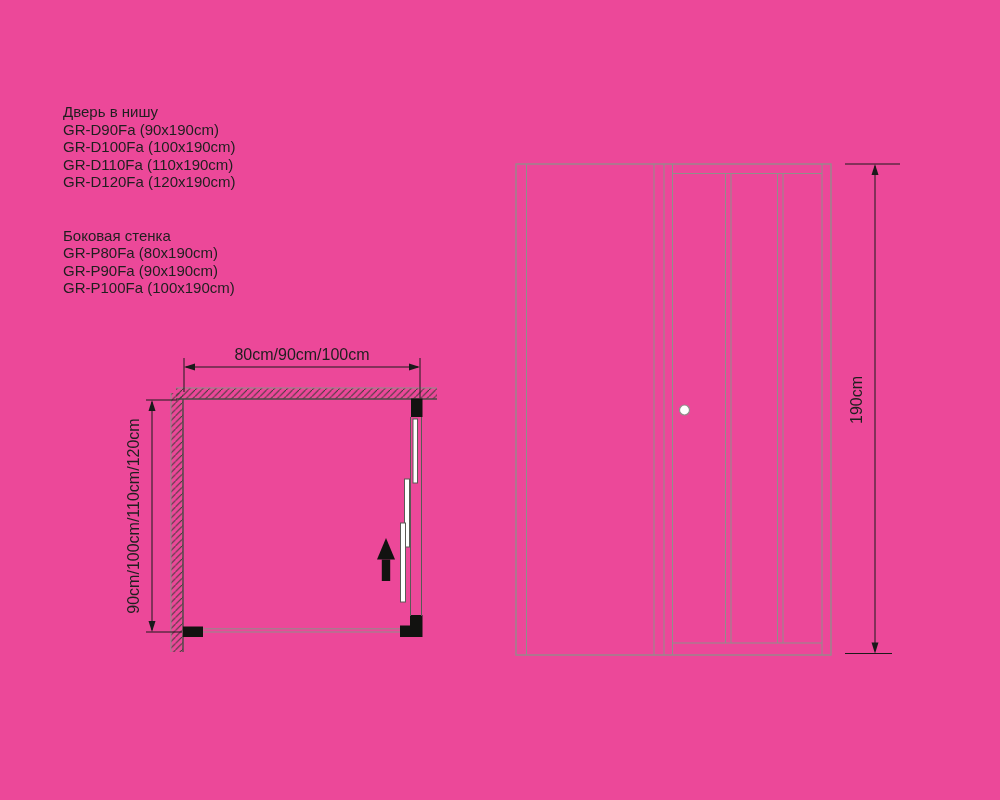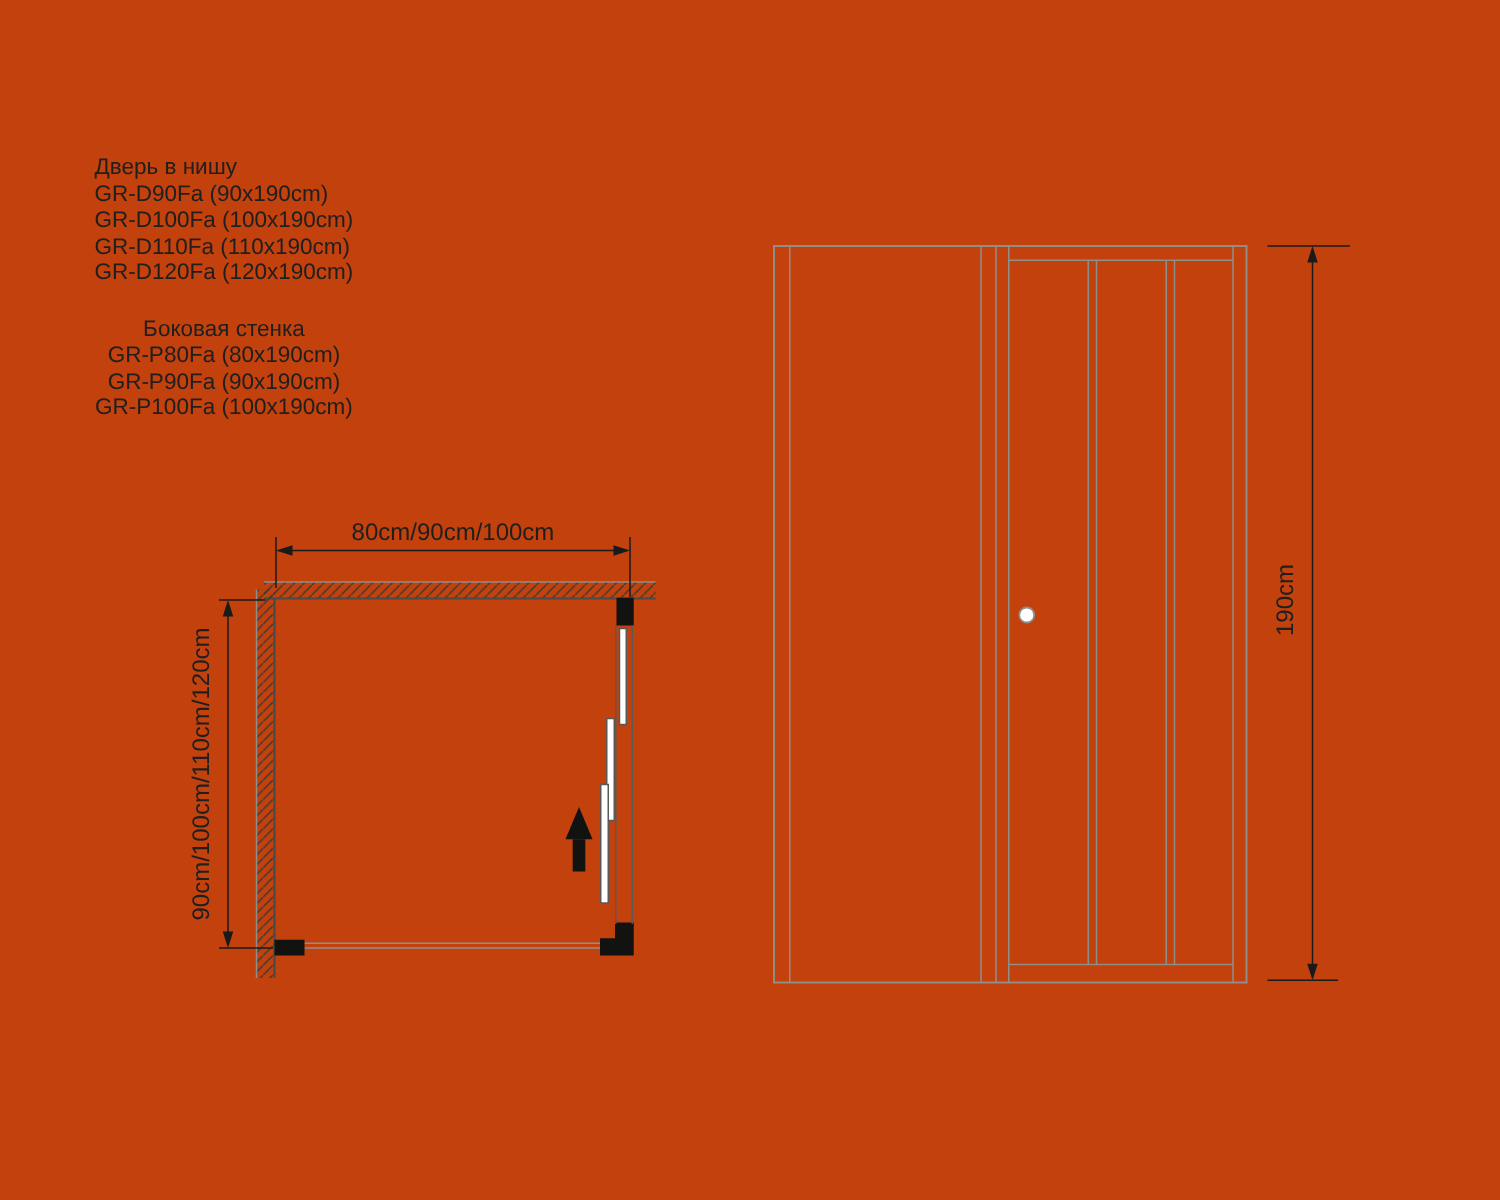--- a/index.html
+++ b/index.html
@@ -5,35 +5,34 @@
   html, body {
     margin: 0;
     padding: 0;
     background: #ffffff;
     font-family: "Liberation Sans", sans-serif;
   }
   .canvas {
     position: relative;
     width: 1000px;
     height: 800px;
-    background: #c2410c;
+    background: #ec4899;
     overflow: hidden;
   }
   .product-list {
     position: absolute;
     left: 63px;
     top: 103px;
     color: #1f1f1f;
     font-size: 15px;
     line-height: 17.5px;
     white-space: nowrap;
   }
   .product-group.second {
-    margin-top: 20px;
-    text-align: center;
+    margin-top: 36px;
   }
   .drawing-svg {
     position: absolute;
     left: 0;
     top: 0;
   }
   .dim-text {
     font-family: "Liberation Sans", sans-serif;
     font-size: 16px;
     fill: #1f1f1f;

